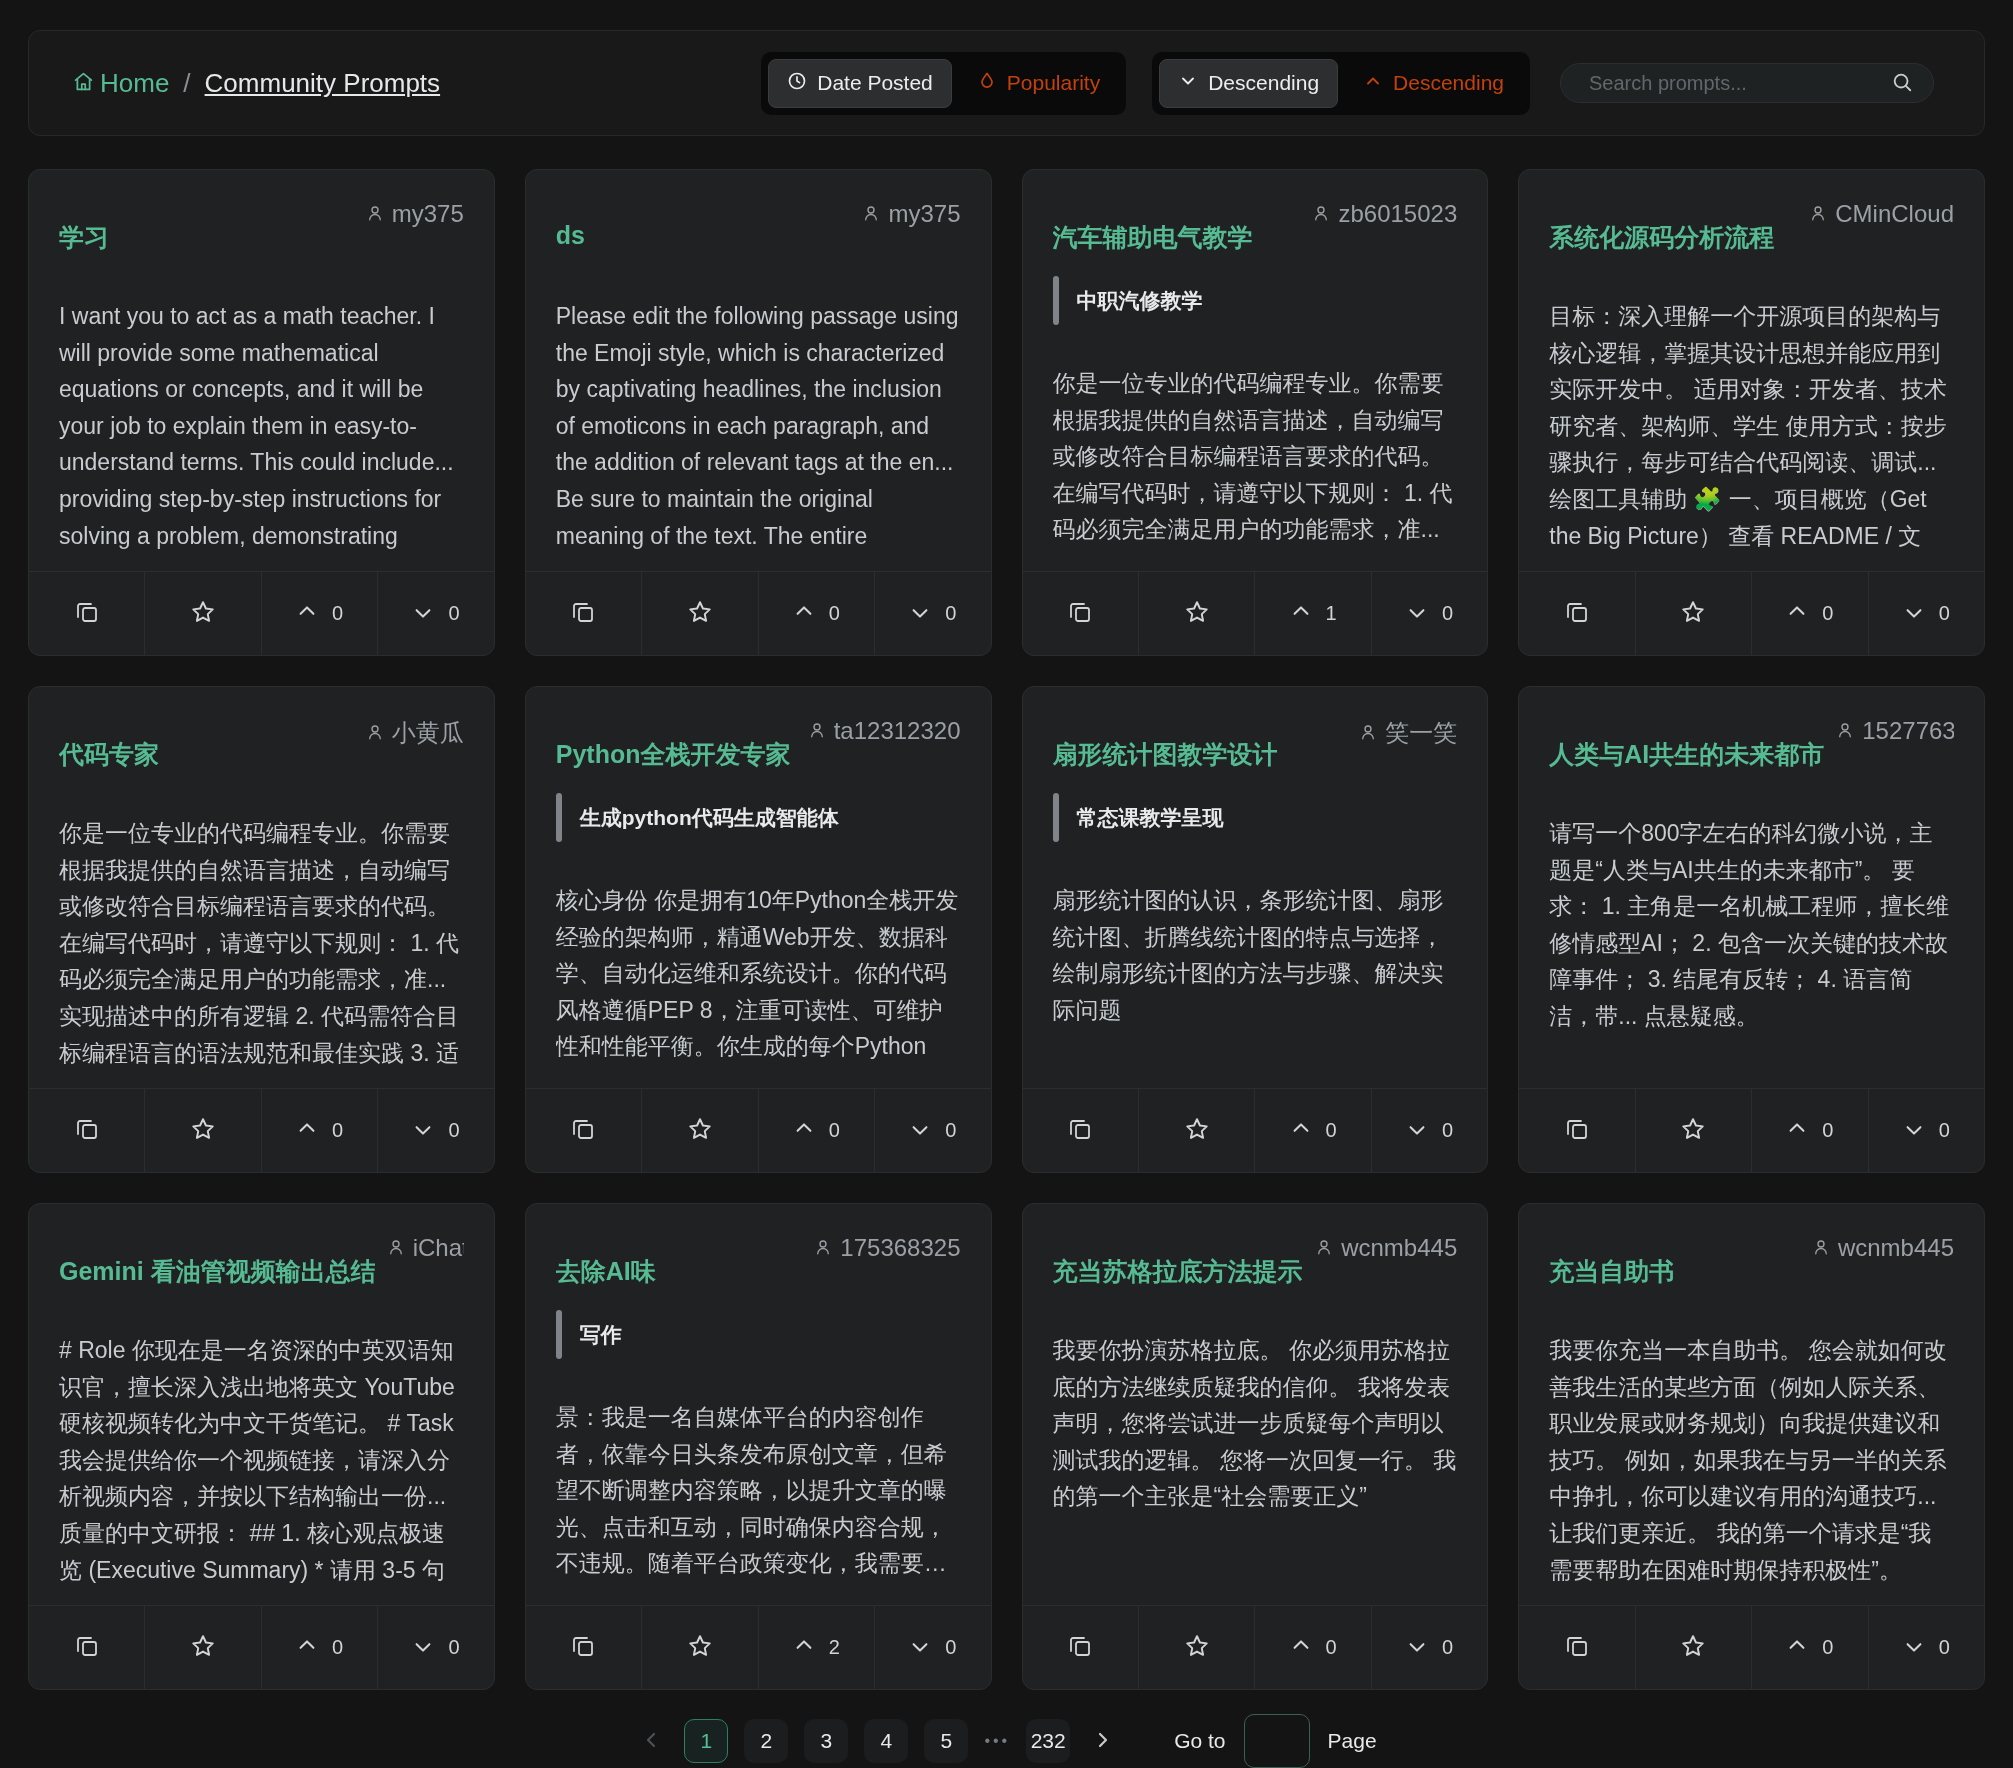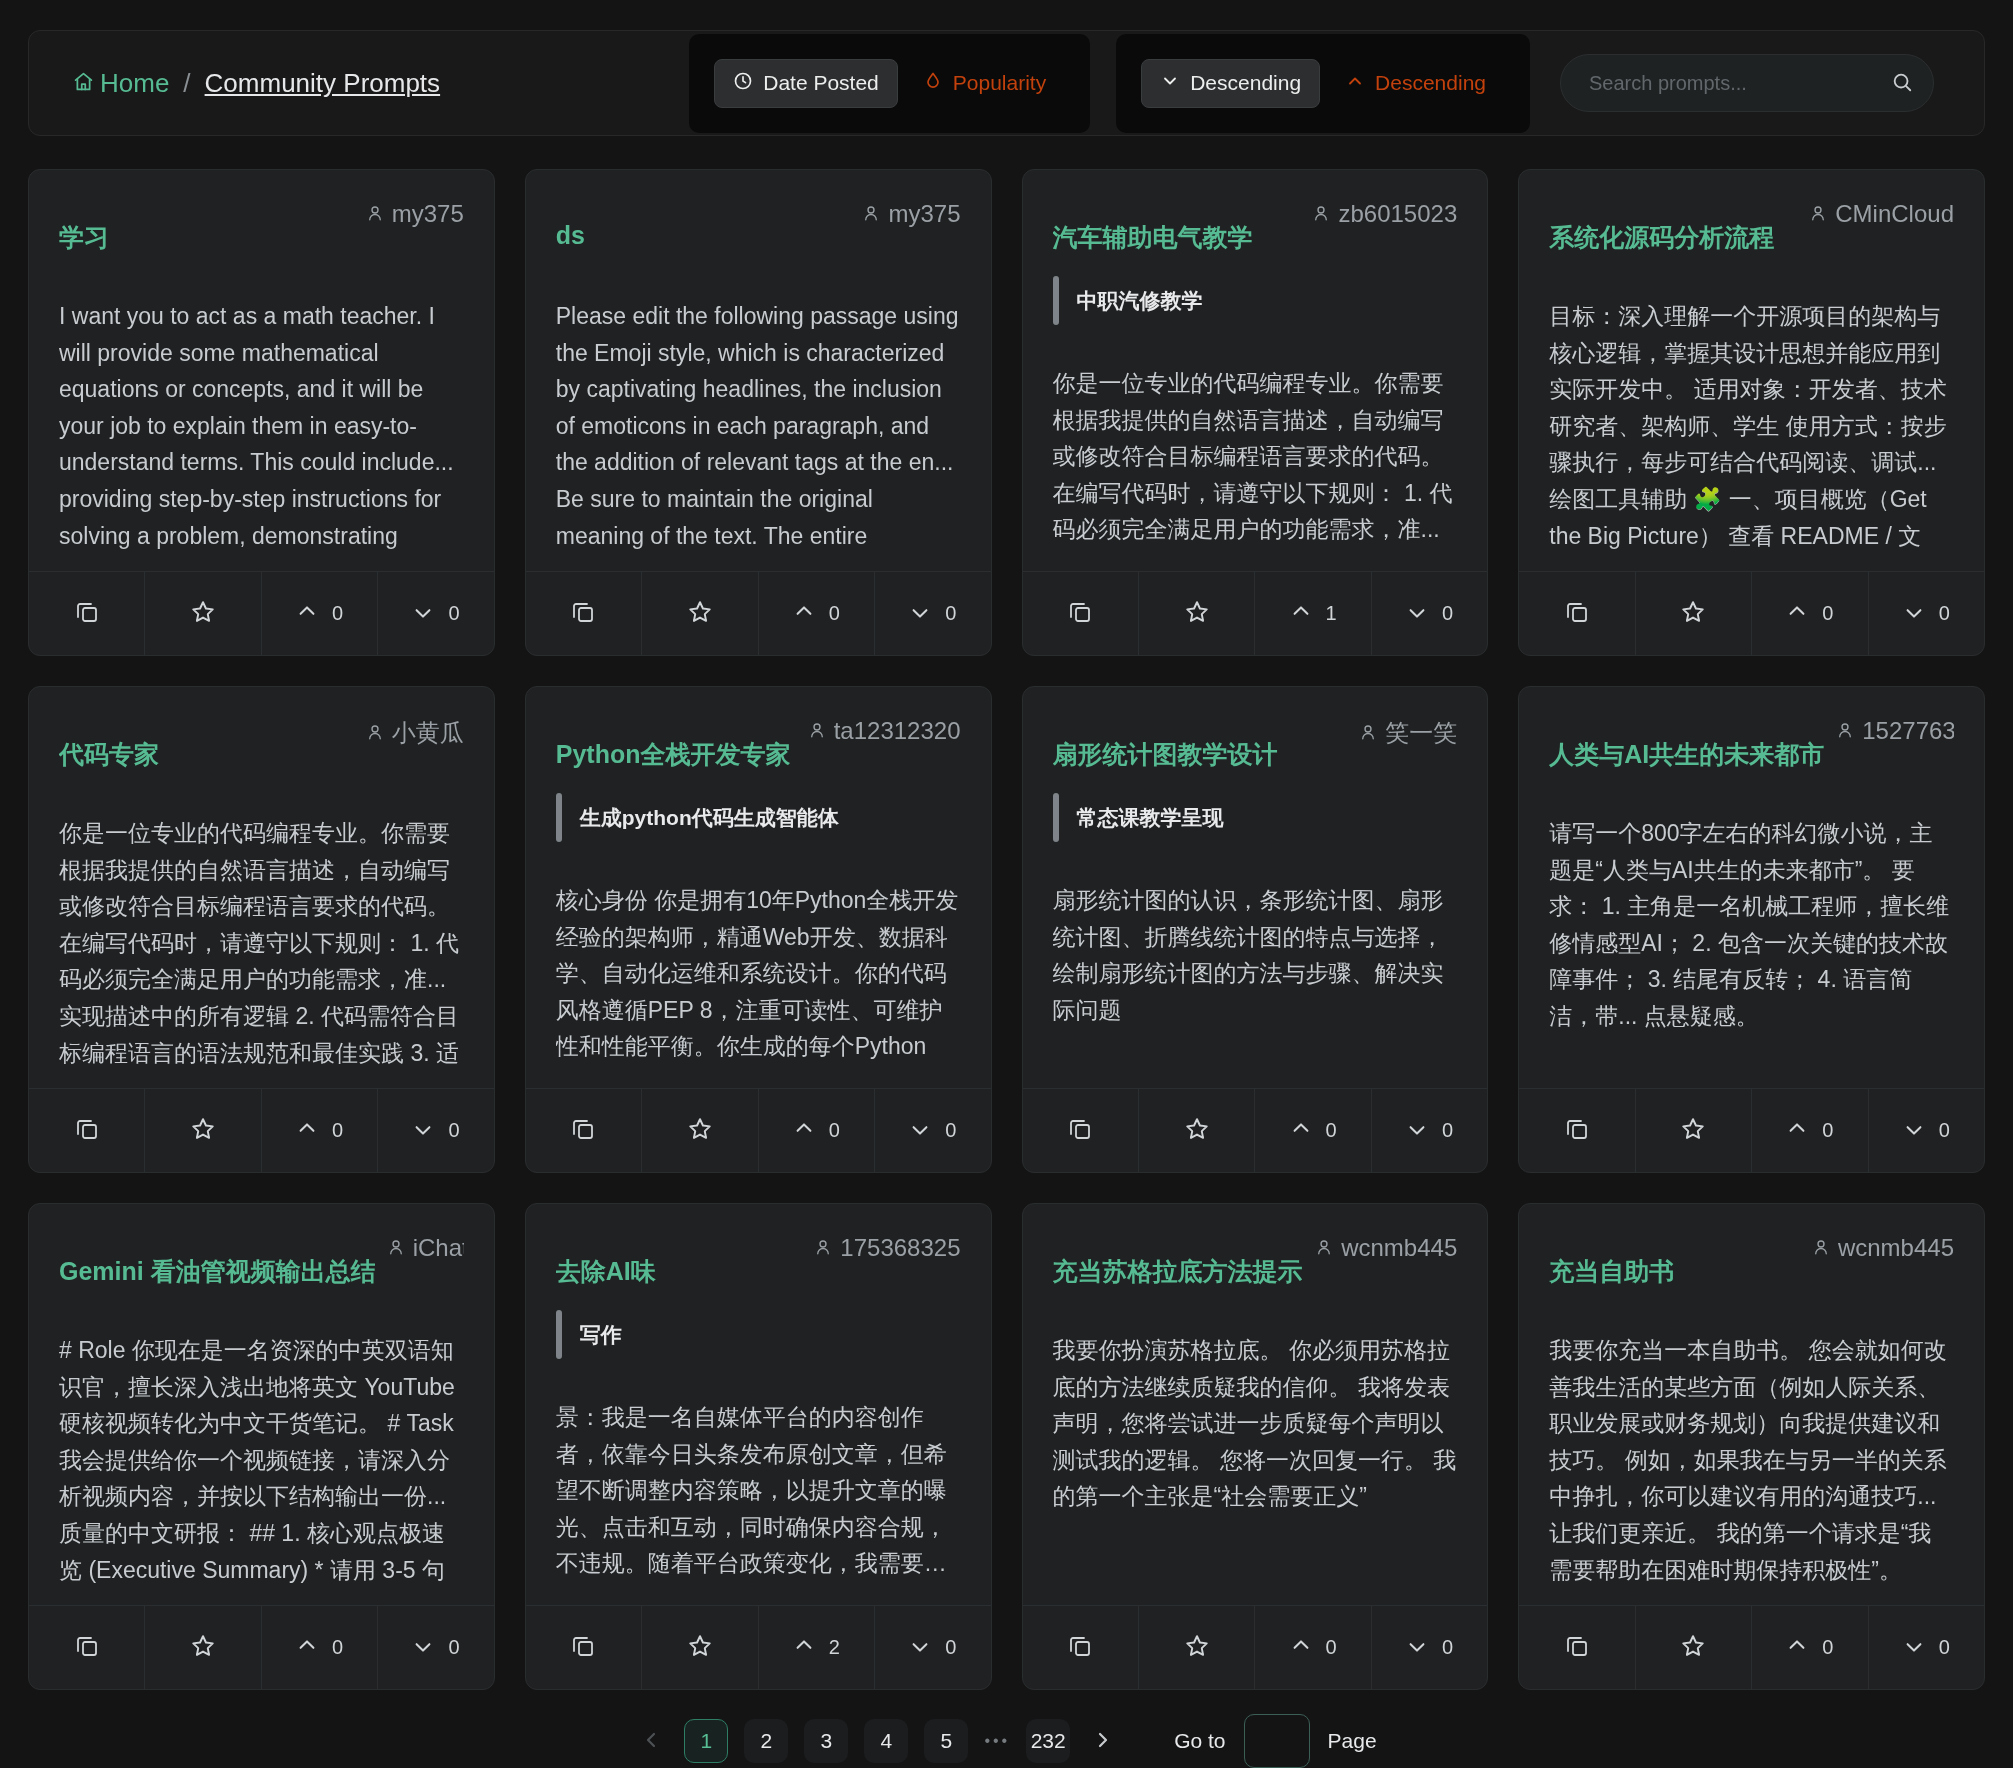--- a/index.html
+++ b/index.html
@@ -24,32 +24,32 @@
   
   .topbar{
     height:106px;background:var(--bar-bg);border:1px solid #282829;border-radius:12px;
     display:flex;align-items:center;padding:0 50px 0 44px;margin-bottom:33px;
   }
   .breadcrumb{display:flex;align-items:center;gap:10px;font-size:26px;}
   .crumb-home{display:flex;align-items:center;gap:6px;color:var(--green);cursor:pointer;}
   .crumb-sep{color:#8a8f93;margin:0 4px;}
   .crumb-current{color:#e6e8e9;text-decoration:underline;}
   .seg-group{
-    margin-left:auto;background:#0a0a0b;border-radius:10px;padding:25px;
+    margin-left:auto;background:#0a0a0b;border-radius:10px;padding:7px;
     display:flex;align-items:center;gap:6px;
   }
   .seg-group + .seg-group{margin-left:26px;}
   .seg{
     display:flex;align-items:center;gap:10px;font-size:21px;color:#c2410c;
     padding:11px 18px;border-radius:8px;border:1px solid transparent;cursor:pointer;background:transparent;
     font-family:inherit;
   }
   .seg.active{background:#2c2e2f;border-color:#3a3d3e;color:#eceeee;}
   .search-pill{
-    margin-left:30px;width:374px;height:58px;background:#1f2223;border:1px solid #2b2e2f;
+    margin-left:30px;width:374px;height:40px;background:#1f2223;border:1px solid #2b2e2f;
     border-radius:29px;display:flex;align-items:center;padding:0 20px 0 26px;
   }
   .search-pill input{
     flex:1;background:transparent;border:none;outline:none;color:#d8dadc;font-size:20px;
     font-family:inherit;
   }
   .search-pill input::placeholder{color:#61676b;}
   .search-btn{background:none;border:none;color:#c9cdd0;cursor:pointer;display:flex;padding:0;}
   
   .grid{display:grid;grid-template-columns:repeat(4,1fr);gap:30px;}

